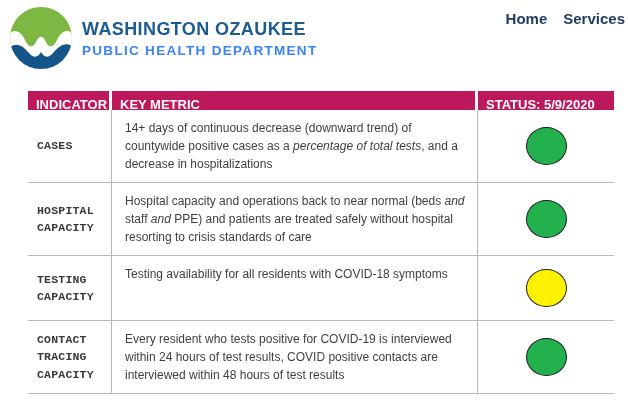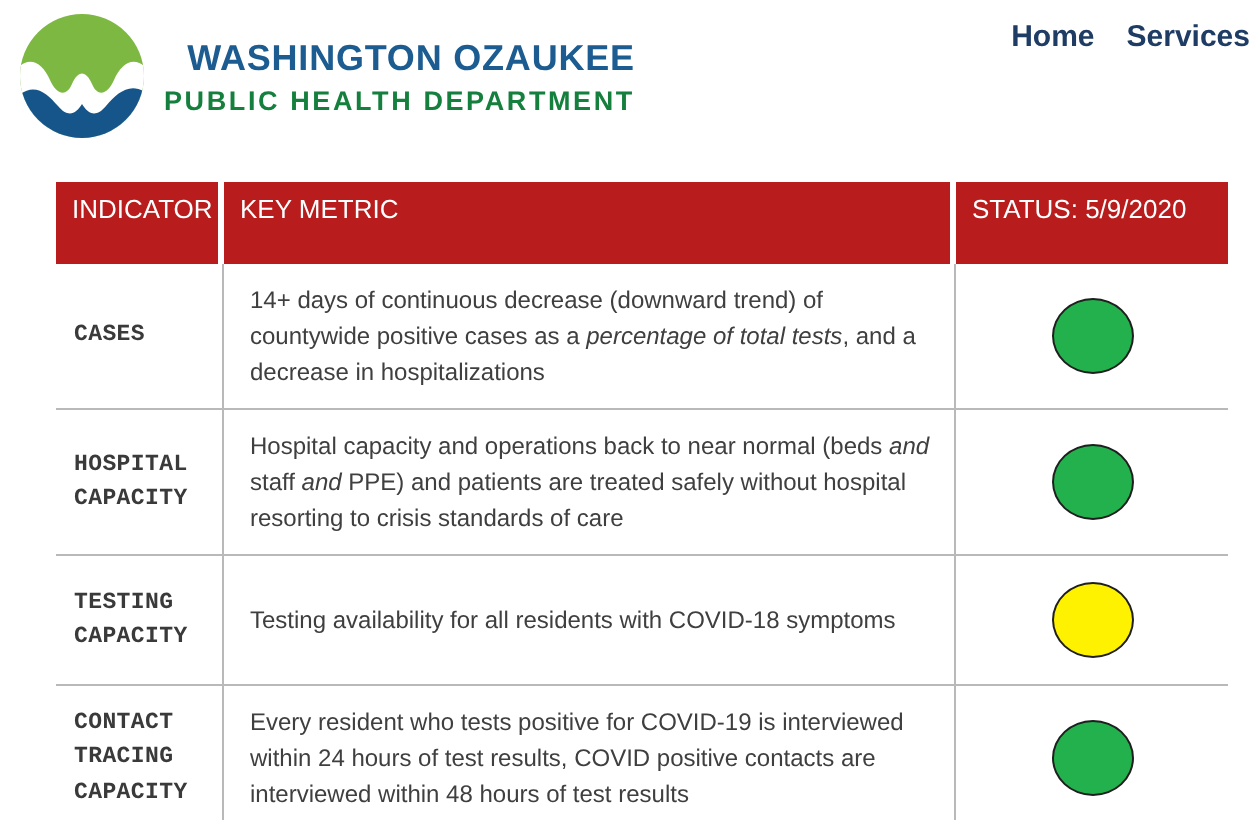--- a/index.html
+++ b/index.html
@@ -7,61 +7,61 @@
     width:628px;height:410px;overflow:hidden;position:relative;
     font-family:"Liberation Sans",sans-serif;
     -webkit-font-smoothing:antialiased;
   }
 
   
   .logo-link{position:absolute;left:9px;top:6px;width:64px;height:64px;display:block;}
   .brand-text{position:absolute;left:82px;top:19px;}
   .brand-line1{
     font-size:18px;font-weight:bold;letter-spacing:.4px;
-    color:#1c5c91;white-space:nowrap;text-align:right;
+    color:#1c5c91;white-space:nowrap;
   }
   .brand-line2{
     font-size:13.5px;font-weight:bold;letter-spacing:1.3px;
-    color:#15803d;white-space:nowrap;margin-top:3px;
+    color:#3b82f6;white-space:nowrap;margin-top:3px;
   }
 
   
   .nav{
     position:absolute;top:10px;right:3px;display:flex;align-items:flex-start;gap:16px;
   }
   .nav-item{
     font-size:15px;font-weight:bold;color:#1e3c64;cursor:pointer;
     display:flex;align-items:center;gap:5px;white-space:nowrap;
   }
   .chev{display:inline-block;margin-top:2px;}
 
   
   .status-table{position:absolute;left:28px;top:91px;width:586px;}
   .thead{display:grid;grid-template-columns:84px 366px 136px;}
   .th{
-    background:#b91c1c;color:#ffffff;font-weight:normal;font-size:13px;
-    height:41px;line-height:28px;padding-left:8px;box-sizing:border-box;
+    background:#be185d;color:#ffffff;font-weight:bold;font-size:13px;
+    height:19px;line-height:28px;padding-left:8px;box-sizing:border-box;
     white-space:nowrap;overflow:hidden;
   }
   .th.gap{border-right:3px solid #ffffff;}
 
   .trow{
     display:grid;grid-template-columns:84px 366px 136px;
     border-bottom:1px solid #b9b9b9;box-sizing:border-box;
   }
   .td{box-sizing:border-box;}
   .td.vline{border-right:1px solid #b9b9b9;}
   .indicator-cell{
     display:flex;align-items:center;padding-left:9px;padding-right:4px;
     font-weight:bold;font-size:11.5px;color:#3a3a3a;line-height:1.5;
     letter-spacing:.2px;
     font-family:Liberation Mono, monospace;
   }
   .metric-cell{
-    display:flex;align-items:center;
+    display:flex;align-items:flex-start;
     padding:9px 8px 9px 13px;font-size:12px;color:#3f3f3f;line-height:1.5;
   }
   .metric-cell em{font-style:italic;}
   .status-cell{display:flex;align-items:center;justify-content:center;}
   .status-light{
     width:41px;height:38px;border-radius:50%;
     border:1.5px solid #1f1f1f;box-sizing:border-box;
   }
   .r1{min-height:67px;}
   .r2{min-height:65px;}

